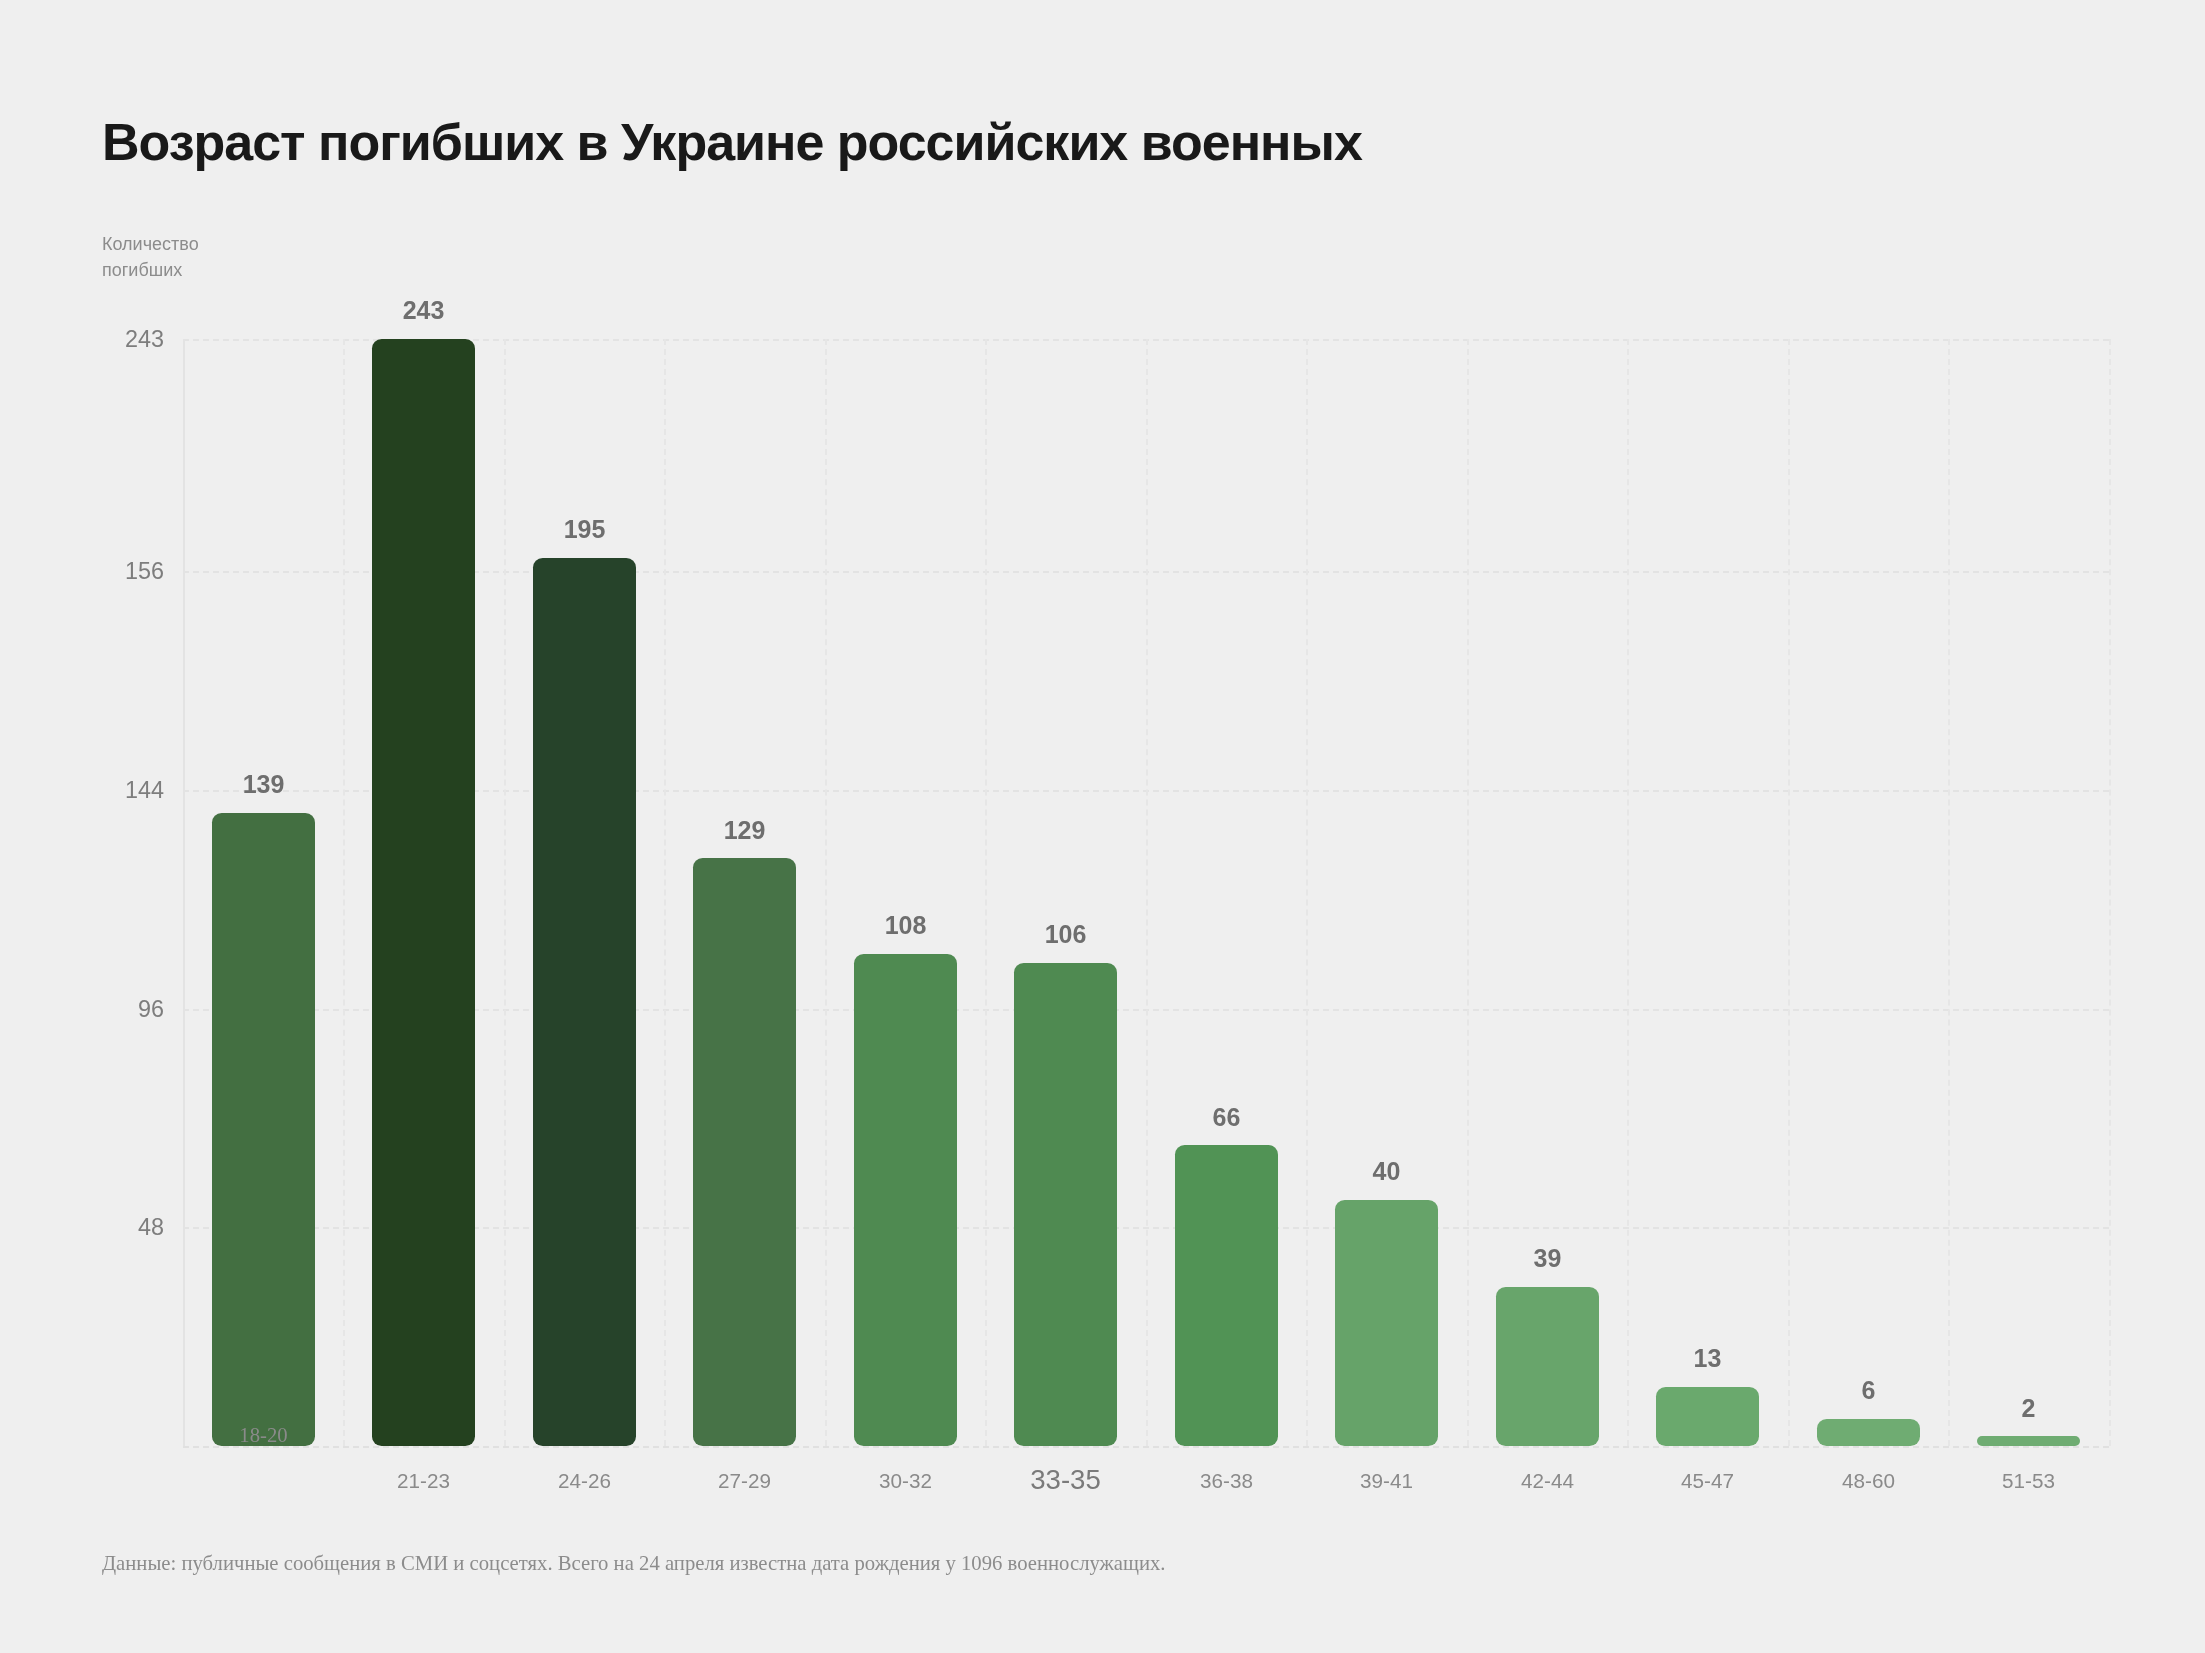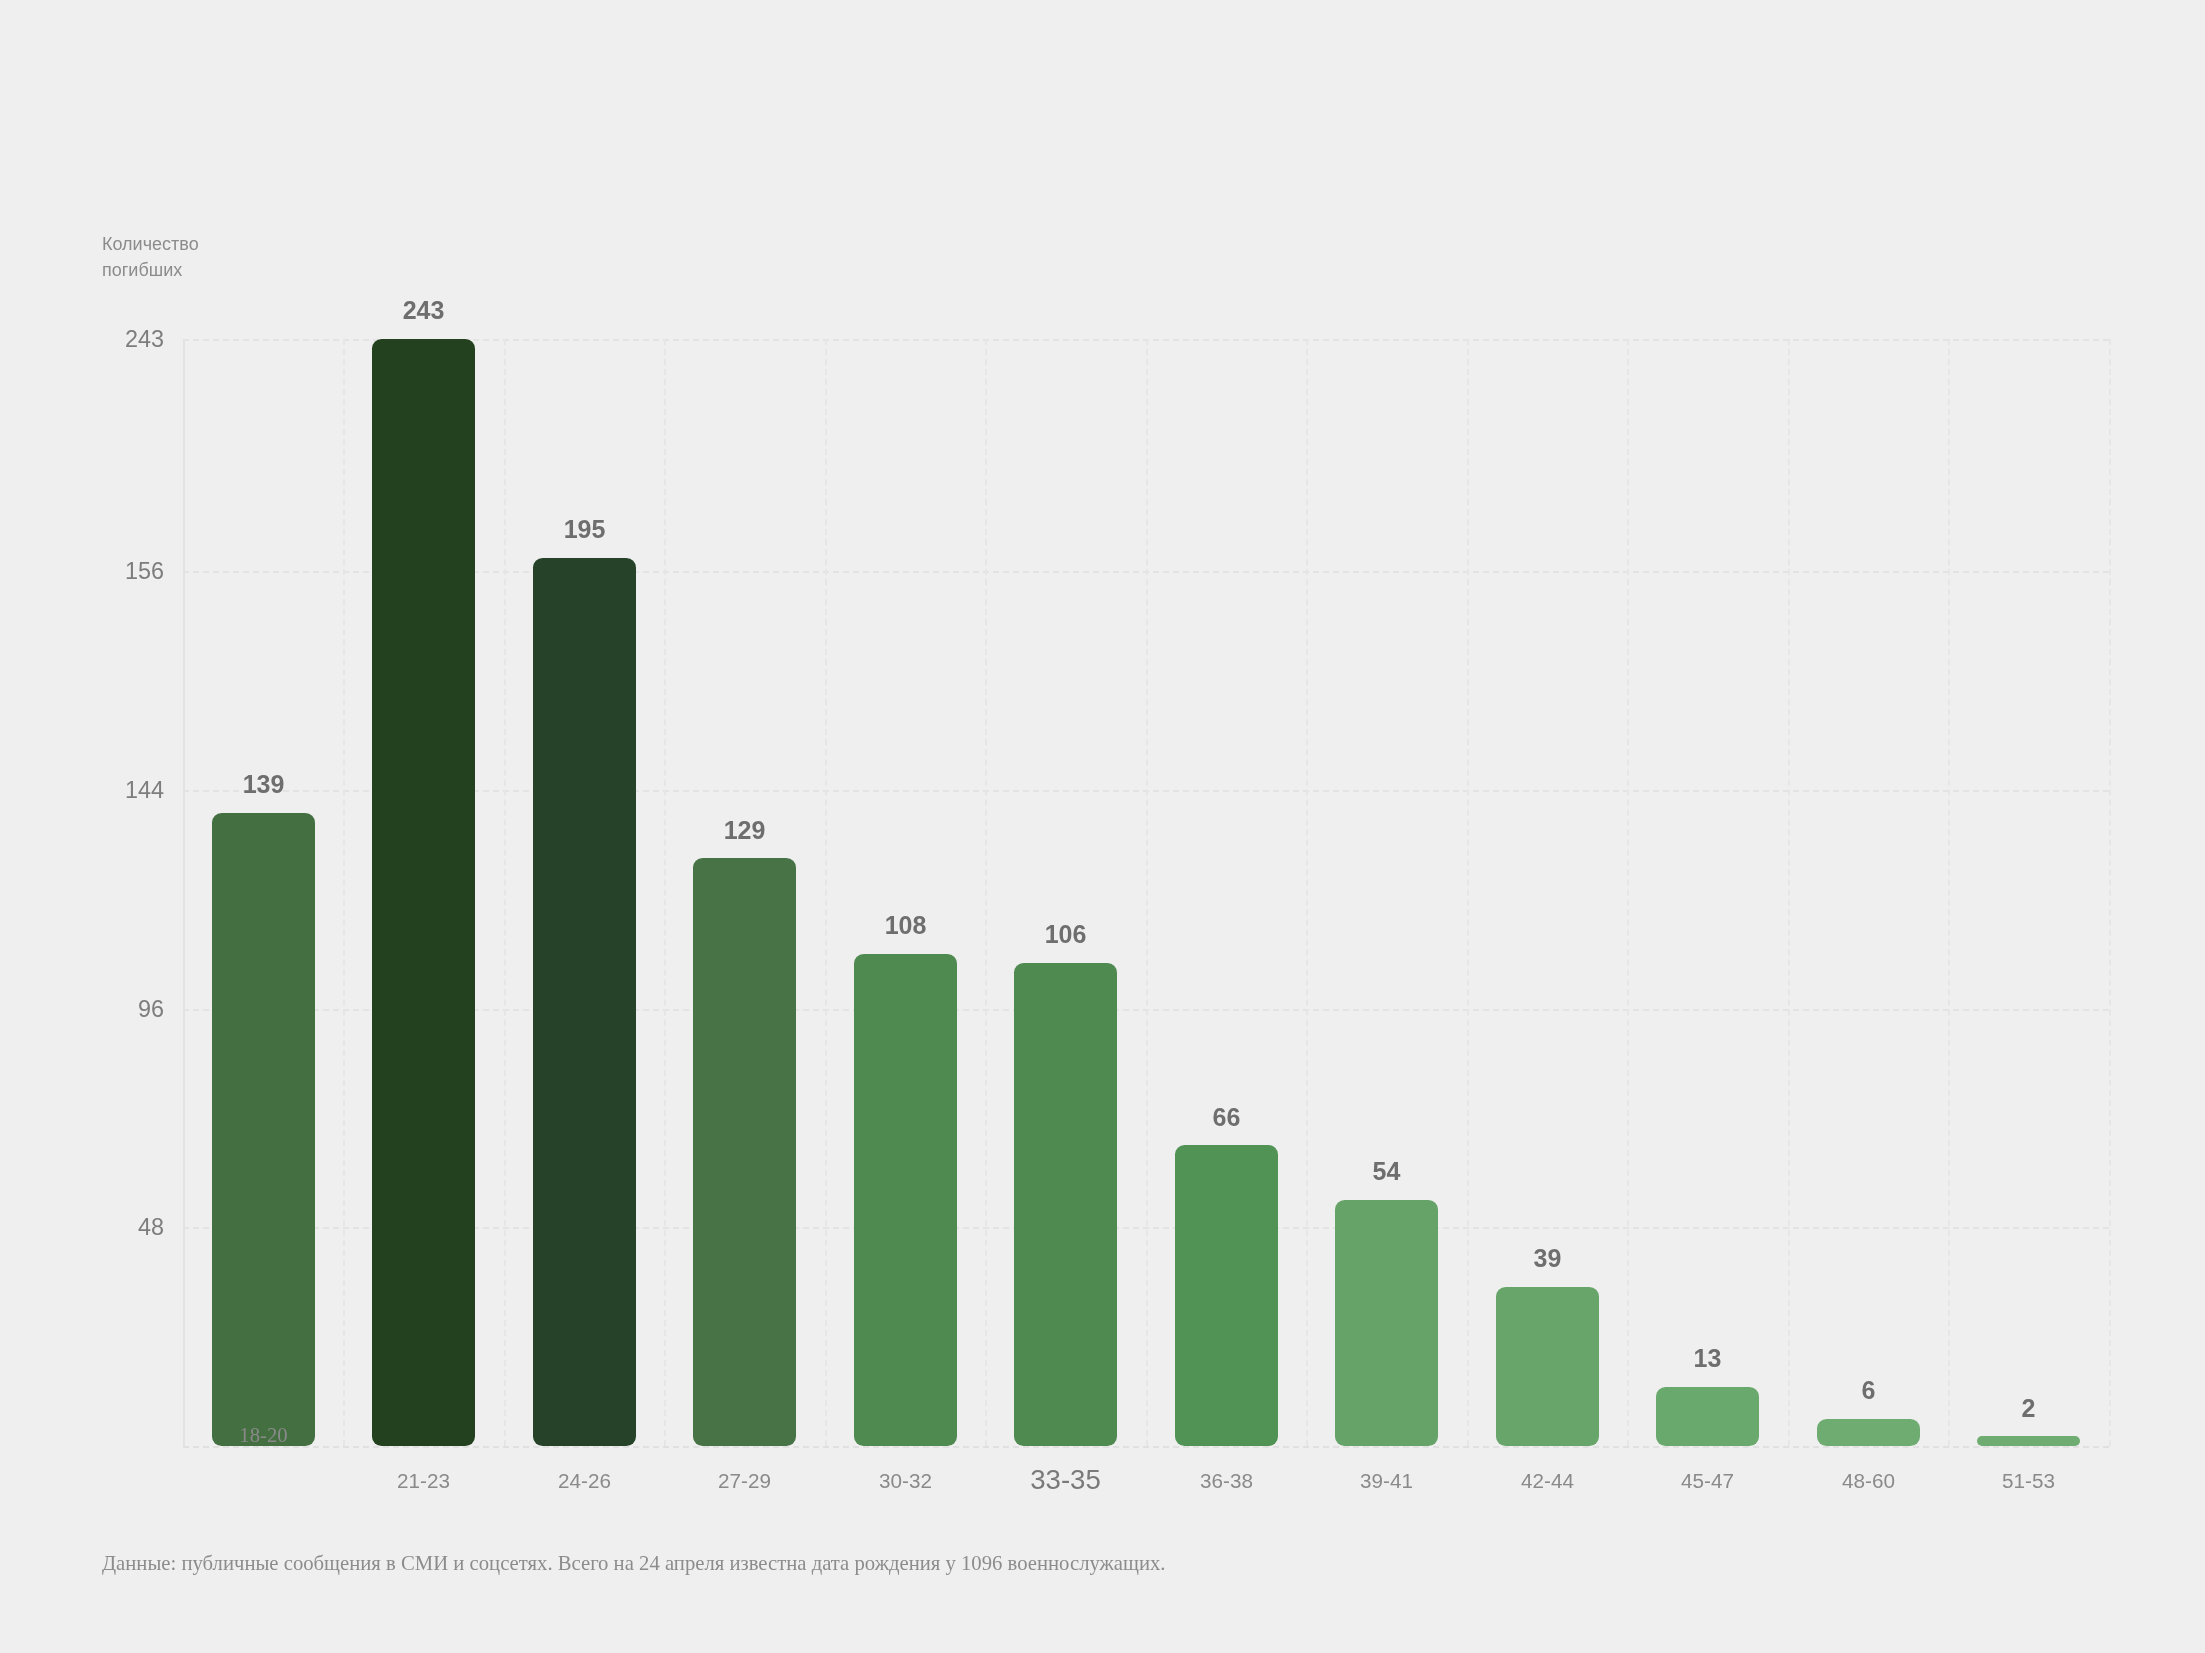--- a/index.html
+++ b/index.html
@@ -86,20 +86,21 @@
     position:absolute; left:102px; top:1552px;
     font-size:20.7px; color:#8c8c8c; white-space:nowrap;font-family:Liberation Serif, serif;
   }
 </style>
 </head>
 <body>
 
 <div id="root">
 
   <div id="header">
+    <div id="chart-title">Возраст погибших в Украине российских военных</div>
   </div>
 
   <div id="y-axis-title">
     <div>Количество</div>
     <div>погибших</div>
   </div>
 
   <div id="plot">
     <div id="grid-layer">
         <div class="gridline" style="top: 339px;"></div>
@@ -155,21 +156,21 @@
         <div class="bar-group" style="left: 1014px; width: 103px; top: 339px; height: 1107px; bottom: auto;">
           <div class="bar" style="height: 483px; background: rgb(79, 138, 81);"></div>
           <div class="bar-value" style="bottom: 497px;">106</div>
         </div>
         <div class="bar-group" style="left: 1175px; width: 103px; top: 339px; height: 1107px; bottom: auto;">
           <div class="bar" style="height: 301px; background: rgb(81, 147, 85);"></div>
           <div class="bar-value" style="bottom: 314px;">66</div>
         </div>
         <div class="bar-group" style="left: 1335px; width: 103px; top: 339px; height: 1107px; bottom: auto;">
           <div class="bar" style="height: 246px; background: rgb(102, 163, 105);"></div>
-          <div class="bar-value" style="bottom: 260px;">54</div>
+          <div class="bar-value" style="bottom: 260px;">40</div>
         </div>
         <div class="bar-group" style="left: 1496px; width: 103px; top: 339px; height: 1107px; bottom: auto;">
           <div class="bar" style="height: 159px; background: rgb(104, 165, 107);"></div>
           <div class="bar-value" style="bottom: 173px;">39</div>
         </div>
         <div class="bar-group" style="left: 1656px; width: 103px; top: 339px; height: 1107px; bottom: auto;">
           <div class="bar" style="height: 59px; background: rgb(106, 169, 109);"></div>
           <div class="bar-value" style="bottom: 73px;">13</div>
         </div>
         <div class="bar-group" style="left: 1817px; width: 103px; top: 339px; height: 1107px; bottom: auto;">

